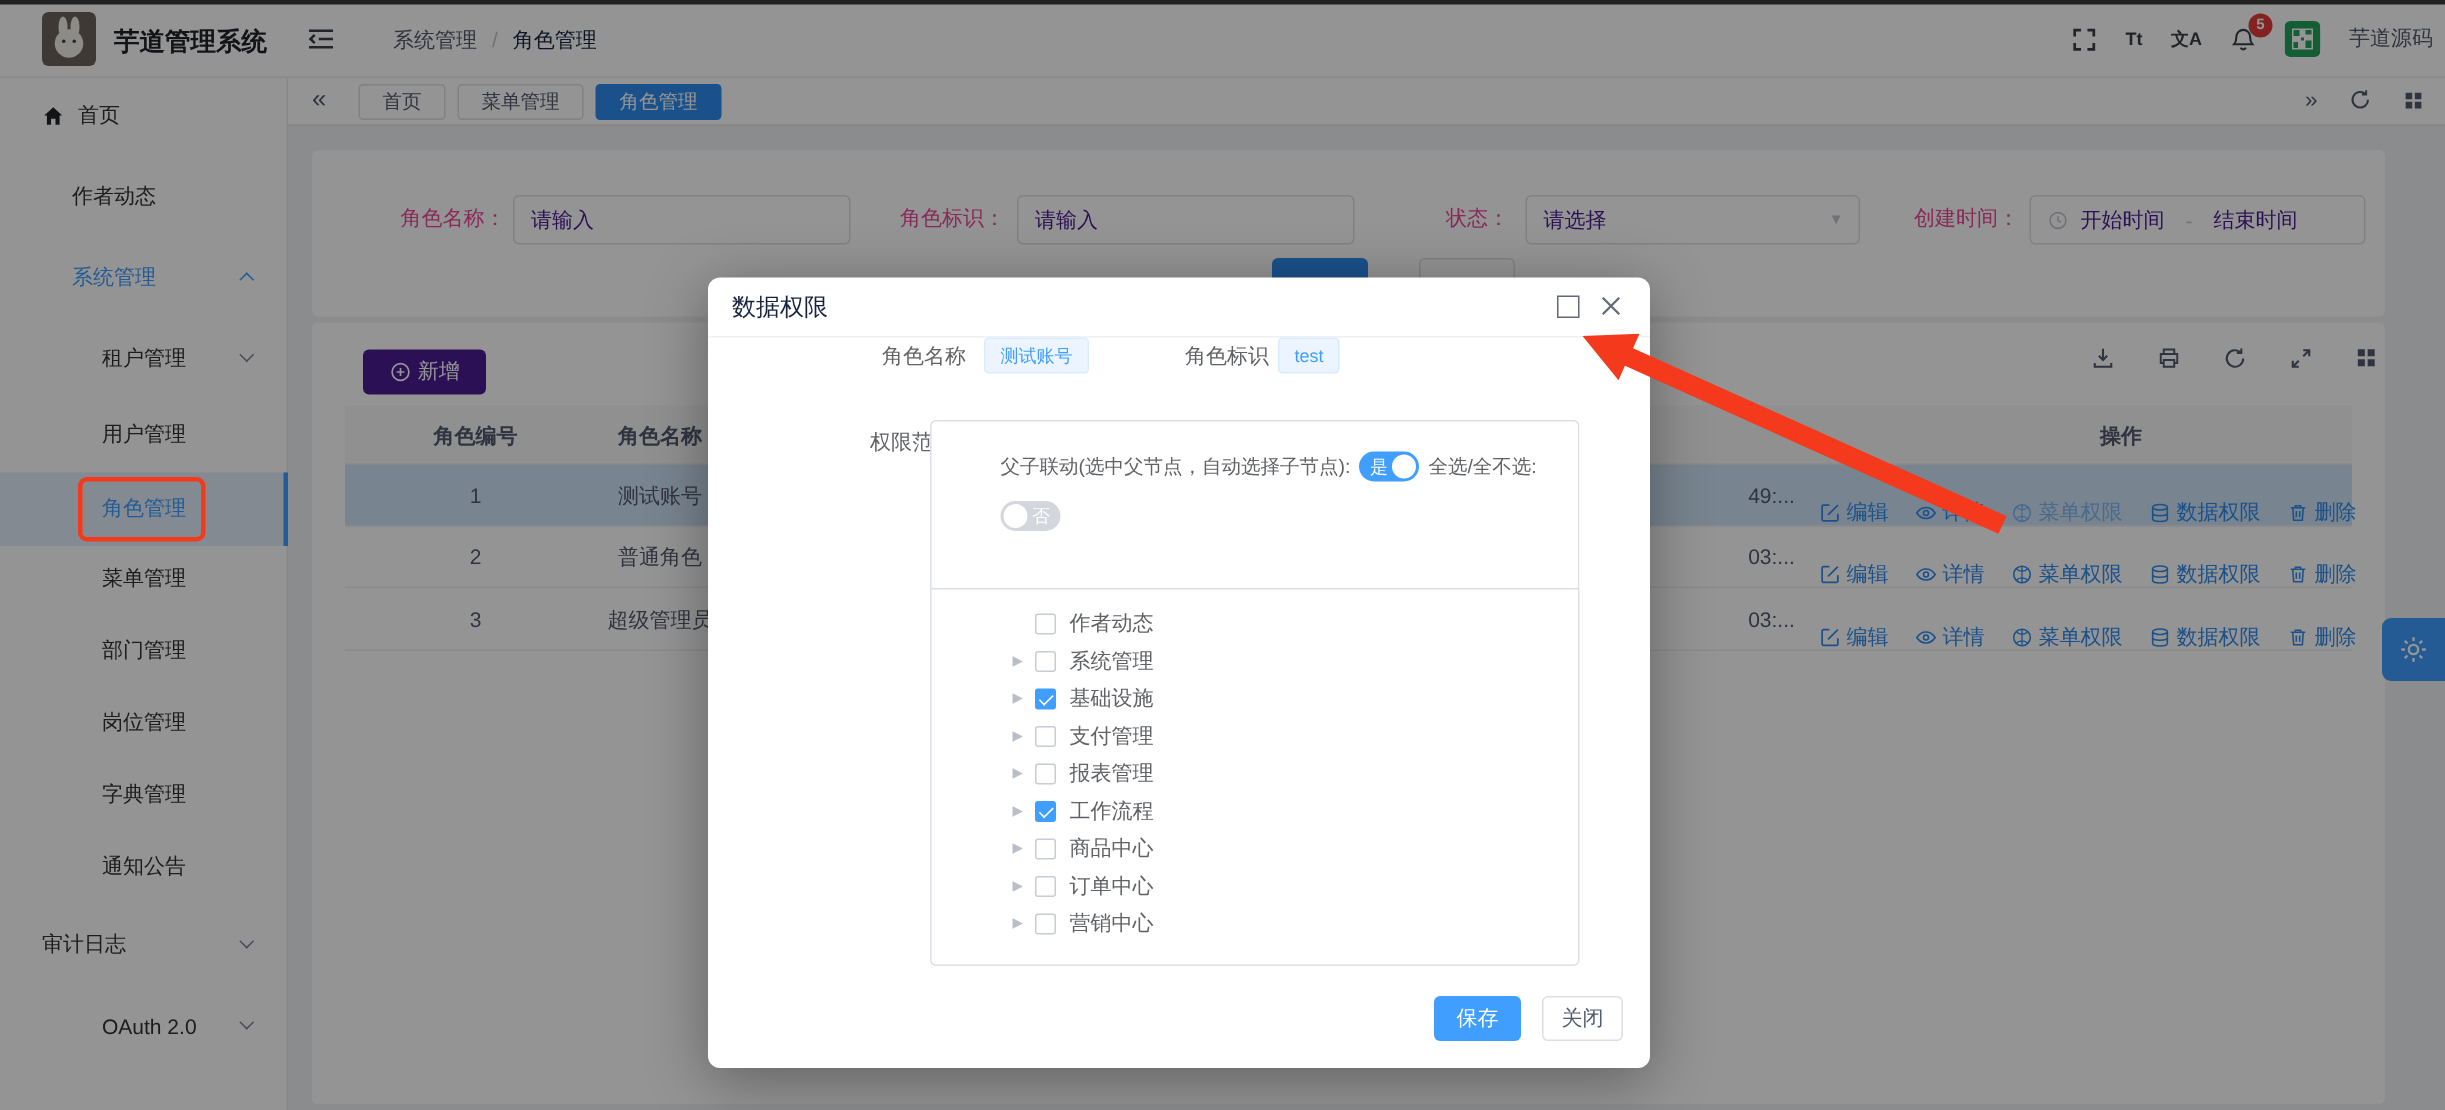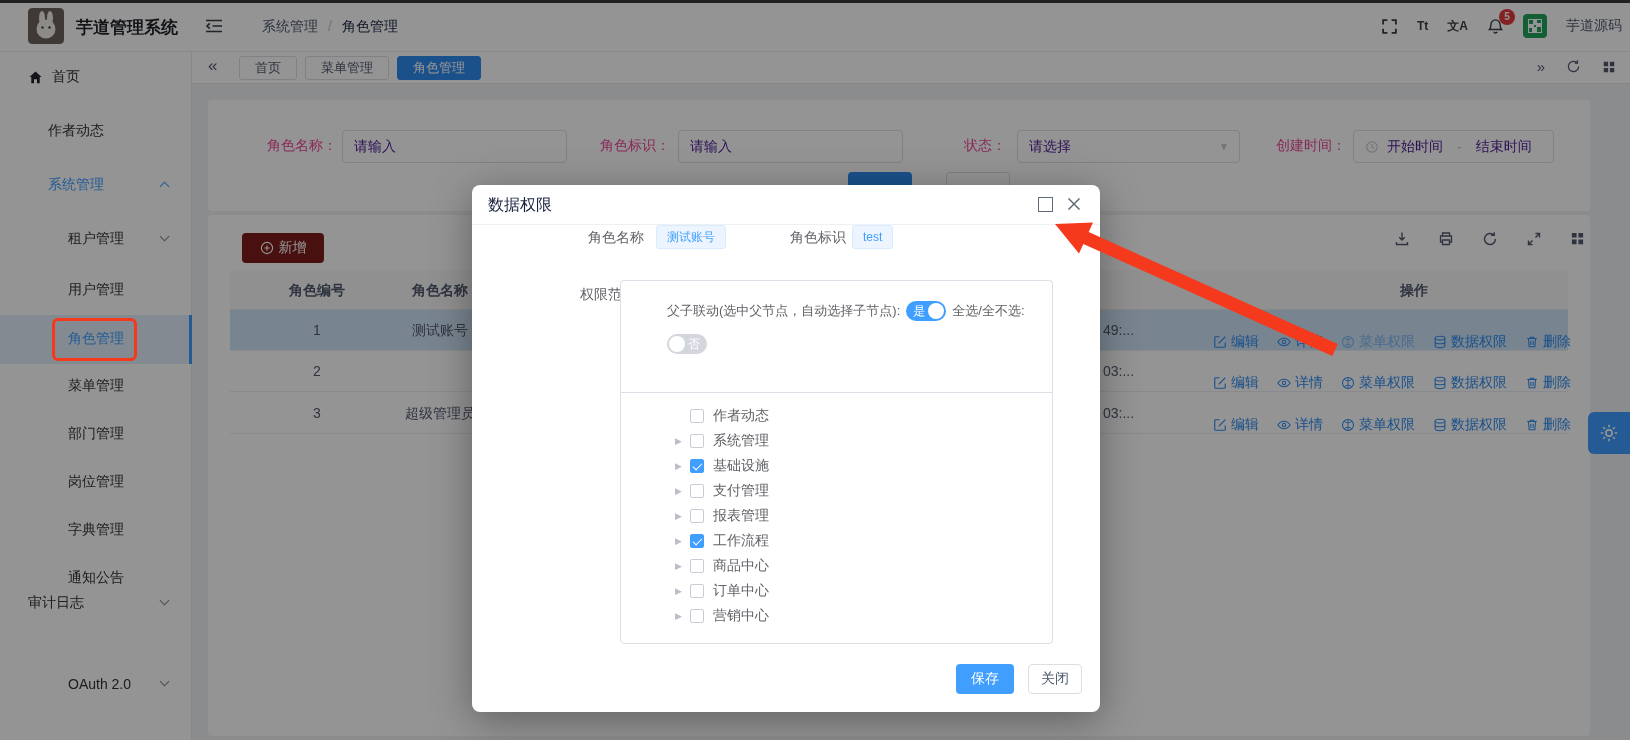--- a/index.html
+++ b/index.html
@@ -53,29 +53,29 @@
   .f-input{position:absolute;top:30px;height:33px;border:1px solid #dcdfe6;border-radius:4px;background:#fff;display:flex;align-items:center;padding:0 11px;font-size:14px;color:#bfc4cc;}
   .ph{color:#4c1d95;font-size:14px;}
   .f-caret{position:absolute;right:10px;font-size:10px;color:#c0c4cc;}
   .range-sep{margin:0 14px;color:#bfc4cc;}
   .btn{border-radius:4px;font-size:14px;display:flex;align-items:center;justify-content:center;cursor:pointer;}
   .btn-search{position:absolute;left:640px;top:72px;width:64px;height:32px;background:#2d8cf0;}
   .btn-reset{position:absolute;left:738px;top:72px;width:64px;height:32px;background:#fff;border:1px solid #dcdee2;}
 
   
   .table-card{position:absolute;left:208px;top:215px;width:1382px;height:521px;background:#fff;border-radius:4px;z-index:2;}
-  .btn-add{position:absolute;left:34px;top:18px;width:82px;height:30px;background:#7f1d1d;color:#fff;gap:5px;}
+  .btn-add{position:absolute;left:34px;top:18px;width:82px;height:30px;background:#4c1d95;color:#fff;gap:5px;}
   .tc-toolbar{position:absolute;top:16px;right:5px;display:flex;gap:28px;color:#515a6e;}
   .tc-toolbar .g{cursor:pointer;}
   .thead{position:absolute;left:22px;top:55px;width:1338px;height:40px;background:#f8f8f9;border-bottom:1px solid #e8eaec;}
   .th{position:absolute;top:0;height:40px;line-height:40px;font-size:14px;font-weight:bold;color:#515a6e;text-align:center;}
   .trow{position:absolute;left:22px;width:1338px;height:41px;border-bottom:1px solid #ebeef5;}
   .trow.hl{background:#cfe3f6;}
   .td{position:absolute;top:0;height:41px;line-height:41px;font-size:14px;color:#515a6e;text-align:center;}
-  .td.time{text-align:left;overflow:hidden;white-space:nowrap;}
+  .td.time{text-align:center;overflow:hidden;white-space:nowrap;margin-left:28px;}
   .actions{position:absolute;left:983px;top:0;height:41px;display:flex;align-items:flex-end;gap:18px;}
   .action{display:inline-flex;align-items:center;gap:4px;color:#2d8cf0;font-size:14px;cursor:pointer;white-space:nowrap;}
   .action.dim{opacity:.5;}
 
   
   .gear-fab{position:absolute;right:0;top:412px;width:42px;height:42px;background:#409eff;border-radius:6px 0 0 6px;display:flex;align-items:center;justify-content:center;z-index:3;cursor:pointer;}
 
   
   .overlay{position:absolute;inset:0;background:rgba(0,0,0,0.42);z-index:50;}
 
@@ -206,21 +206,21 @@
     </div>
     <div class="side-item ind2" style="top:410px;">
       <span class="lbl">岗位管理</span>
     </div>
     <div class="side-item ind2" style="top:458px;">
       <span class="lbl">字典管理</span>
     </div>
     <div class="side-item ind2" style="top:506px;">
       <span class="lbl">通知公告</span>
     </div>
-    <div class="side-item ind2" style="top:531px;padding-left:28px;">
+    <div class="side-item ind2" style="top:558px;padding-left:28px;">
       <span class="lbl">审计日志</span>
       <span class="chev down"></span>
     </div>
     <div class="side-item ind2" style="top:612px;">
       <span class="lbl">OAuth 2.0</span>
       <span class="chev down"></span>
     </div>
   </aside>
 
   <div class="tabbar">
@@ -253,21 +253,21 @@
     <span class="f-label" style="left:392px;">角色标识：</span>
     <div class="f-input" style="left:470px;width:225px;">
       <span class="ph">请输入</span>
     </div>
     <span class="f-label" style="left:756px;">状态：</span>
     <div class="f-input" style="left:809px;width:223px;">
       <span class="ph">请选择</span>
       <span class="f-caret">▼</span>
     </div>
     <span class="f-label" style="left:1068px;">创建时间：</span>
-    <div class="f-input" style="left:1145px;width:201px;">
+    <div class="f-input" style="left:1145px;width:224px;">
       <span style="margin-right:8px;color:#bfc4cc;">
         <svg width="14" height="14" viewBox="0 0 16 16">
             <circle cx="8" cy="8" r="6" fill="none" stroke="currentColor" stroke-width="1.2"></circle>
             <path d="M8 4.5V8l2.4 1.4" fill="none" stroke="currentColor" stroke-width="1.2"></path>
           </svg>
       </span>
       <span class="ph">开始时间</span>
       <span class="ph range-sep">-</span>
       <span class="ph">结束时间</span>
     </div>
@@ -355,20 +355,21 @@
             <svg width="14" height="14" viewBox="0 0 16 16">
               <path d="M2.5 4h11M6 4V2.5h4V4M4 4l.7 9.5h6.6L12 4M6.7 6.5v4.8M9.3 6.5v4.8" fill="none" stroke="currentColor" stroke-width="1.2"></path>
             </svg>
             <span>删除</span>
           </span>
       </span>
     </div>
 
     <div class="trow" style="top:136px;">
       <span class="td" style="left:20px;width:134px;">2</span>
+      <span class="td" style="left:130px;width:160px;">普通角色</span>
       <span class="td time" style="left:873px;width:100px;">03:...</span>
       <span class="actions">
         <span class="action">
             <svg width="14" height="14" viewBox="0 0 16 16">
               <path d="M14 8.5V13a1 1 0 0 1-1 1H3a1 1 0 0 1-1-1V3a1 1 0 0 1 1-1h4.5M6.5 9.5L14 2" fill="none" stroke="currentColor" stroke-width="1.3"></path>
             </svg>
             <span>编辑</span>
           </span>
         <span class="action">
             <svg width="14" height="14" viewBox="0 0 16 16">

